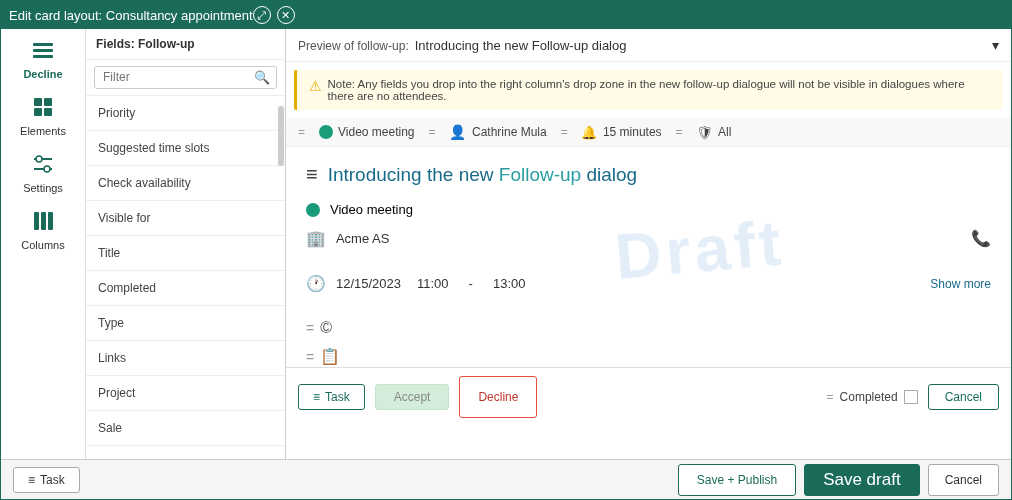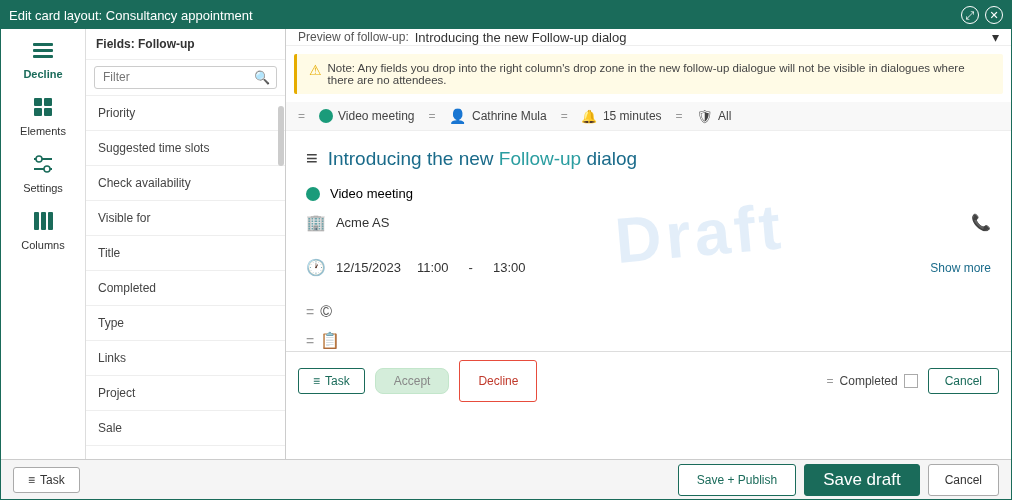--- a/index.html
+++ b/index.html
@@ -1,20 +1,20 @@
 <!DOCTYPE html>
 <html><head>
   <meta charset="utf-8">
   <style>
     * { box-sizing: border-box; margin: 0; padding: 0; }
     body { font-family: 'Segoe UI', Arial, sans-serif; font-size: 13px; background: #e0e0e0; width: 1012px; height: 500px; overflow: hidden; }
 
     .window { width: 1012px; height: 500px; display: flex; flex-direction: column; border: 1px solid #1a6b5a; }
 
-    .title-bar { background: #1a6b5a; color: white; padding: 0 8px; height: 28px; display: flex; align-items: center; justify-content: space-between; flex-shrink: 0; }
+    .title-bar { background: #1a6b5a; color: white; padding: 0 8px; height: 28px; display: flex; align-items: center; flex-shrink: 0; }
     .title-bar-left { display: flex; align-items: center; gap: 6px; font-size: 13px; font-weight: 500; }
     .title-bar-controls { display: flex; gap: 6px; align-items: center; }
     .title-bar-btn { width: 18px; height: 18px; border: 1.5px solid white; border-radius: 50%; background: transparent; color: white; display: flex; align-items: center; justify-content: center; cursor: pointer; font-size: 11px; }
 
     .main-layout { display: flex; flex: 1; overflow: hidden; background: white; }
 
     
     .sidebar { width: 85px; background: white; border-right: 1px solid #ddd; display: flex; flex-direction: column; align-items: center; padding-top: 4px; }
     .sidebar-item { width: 80px; display: flex; flex-direction: column; align-items: center; padding: 8px 4px; cursor: pointer; border-radius: 4px; gap: 2px; }
     .sidebar-item.active { color: #1a6b5a; }
@@ -29,21 +29,21 @@
     .fields-filter input { width: 100%; border: 1px solid #ccc; border-radius: 3px; padding: 3px 24px 4px 8px; font-size: 12px; outline: none; }
     .fields-filter-icon { position: absolute; right: 14px; color: #555; font-size: 13px; }
     .fields-list { flex: 1; overflow-y: auto; position: relative; }
     .field-item { padding: 10px 12px; border-bottom: 1px solid #eee; cursor: pointer; color: #444; font-size: 12px; }
 
     
     .scroll-indicator { width: 6px; background: #ccc; border-radius: 3px; position: absolute; right: 1px; top: 10px; height: 60px; }
 
     
     .preview-panel { flex: 1; display: flex; flex-direction: column; background: white; overflow: hidden; }
-    .preview-header { padding: 0 12px; display: flex; align-items: center; justify-content: space-between; border-bottom: 1px solid #eee; }
+    .preview-header { padding: 8px 12px; display: flex; align-items: flex-end; justify-content: space-between; border-bottom: 1px solid #eee; }
     .preview-label { font-size: 12px; color: #555; }
     .preview-title { font-size: 13px; color: #333; font-weight: 500; }
     .preview-chevron { color: #333; font-size: 14px; }
 
     .preview-note { background: #fffbe6; border-left: 3px solid #e6ac00; padding: 8px 12px; margin: 8px; border-radius: 2px; font-size: 11.5px; color: #444; display: flex; gap: 6px; }
     .note-icon { color: #e6ac00; font-size: 14px; flex-shrink: 0; }
 
     .preview-toolbar { display: flex; align-items: center; gap: 12px; padding: 6px 10px; background: #f8f8f8; border-bottom: 1px solid #eee; font-size: 12px; color: #444; }
     .toolbar-item { display: flex; align-items: center; gap: 5px; }
     .toolbar-dot { width: 14px; height: 14px; background: #1a9b7a; border-radius: 50%; display: inline-block; }
@@ -66,21 +66,21 @@
     .date-separator { color: #333; margin: 0 4px; }
     .show-more { color: #1a6b8a; font-size: 12px; margin-left: auto; cursor: pointer; }
 
     .preview-eq-row { display: flex; align-items: center; gap: 6px; margin-bottom: 10px; }
     .eq-icon { color: #999; font-size: 14px; }
     .eq-content { font-size: 16px; color: #555; }
 
     
     .preview-footer { padding: 8px 12px; border-top: 1px solid #ddd; display: flex; align-items: center; gap: 10px; background: white; }
     .btn-task { border: 1px solid #1a6b5a; color: #1a6b5a; background: white; padding: 5px 14px; border-radius: 3px; cursor: pointer; font-size: 12px; display: flex; align-items: center; gap: 5px; }
-    .btn-accept { background: #d4edda; color: #888; border: 1px solid #c3e6cb; padding: 5px 18px; border-radius: 8px; cursor: pointer; font-size: 12px; }
+    .btn-accept { background: #d4edda; color: #888; border: 1px solid #c3e6cb; padding: 5px 18px; border-radius: 3px; cursor: pointer; font-size: 12px; }
     .btn-decline { background: white; color: #c0392b; border: 1px solid #e74c3c; padding: 13px 18px; border-radius: 3px; cursor: pointer; font-size: 12px; }
     .footer-completed { display: flex; align-items: center; gap: 6px; margin-left: auto; color: #444; font-size: 12px; }
     .footer-checkbox { width: 14px; height: 14px; border: 1px solid #aaa; display: inline-block; background: white; }
     .btn-cancel-footer { border: 1px solid #1a6b5a; color: #1a6b5a; background: white; padding: 5px 16px; border-radius: 3px; cursor: pointer; font-size: 12px; }
 
     
     .bottom-bar { height: 40px; background: #f5f5f5; border-top: 1px solid #ccc; display: flex; align-items: center; justify-content: space-between; padding: 0 12px; flex-shrink: 0; }
     .btn-task-bottom { border: 1px solid #aaa; color: #333; background: white; padding: 5px 14px; border-radius: 3px; cursor: pointer; font-size: 12px; display: flex; align-items: center; gap: 5px; }
     .bottom-right-btns { display: flex; gap: 8px; }
     .btn-save-publish { border: 1px solid #1a6b5a; color: #1a6b5a; background: white; padding: 5px 18px; border-radius: 3px; cursor: pointer; font-size: 12px; }

